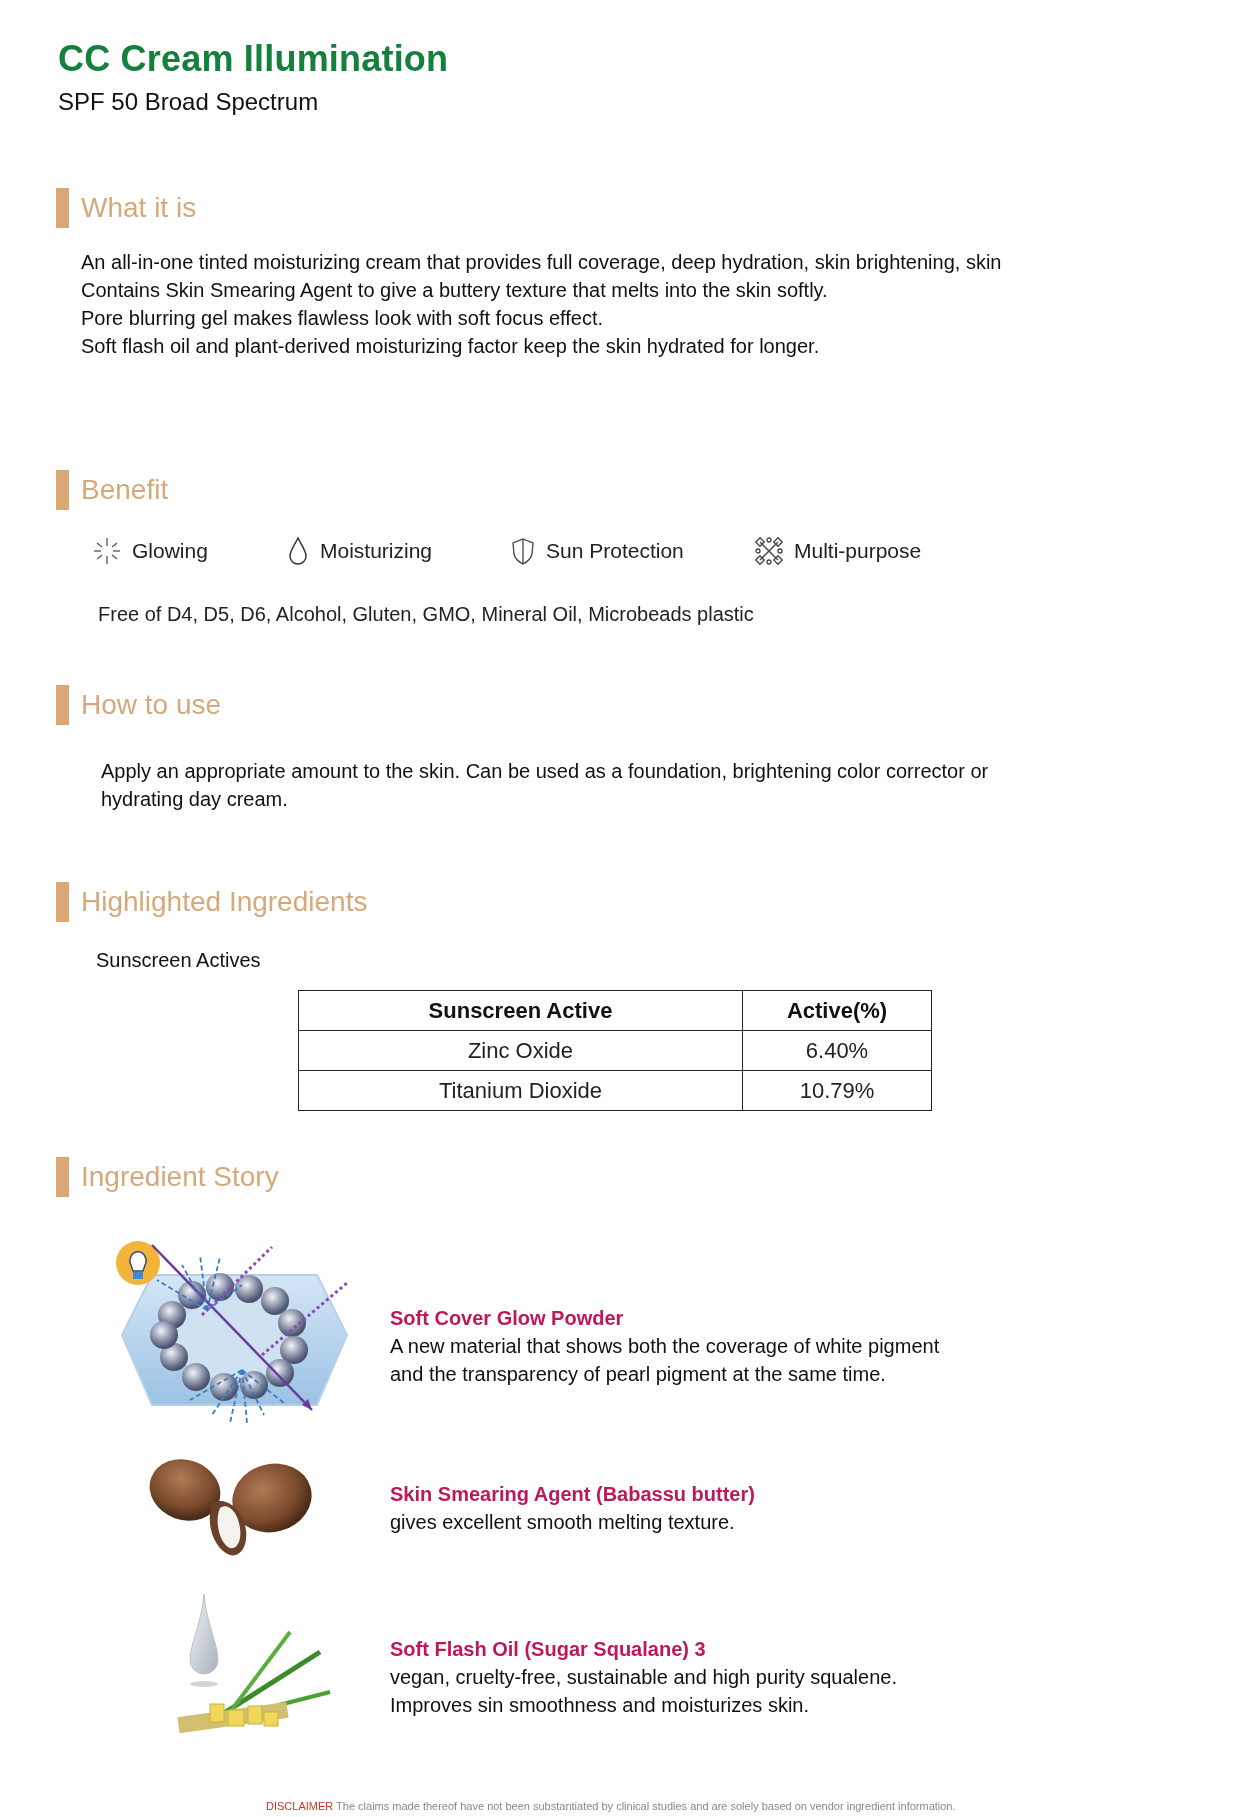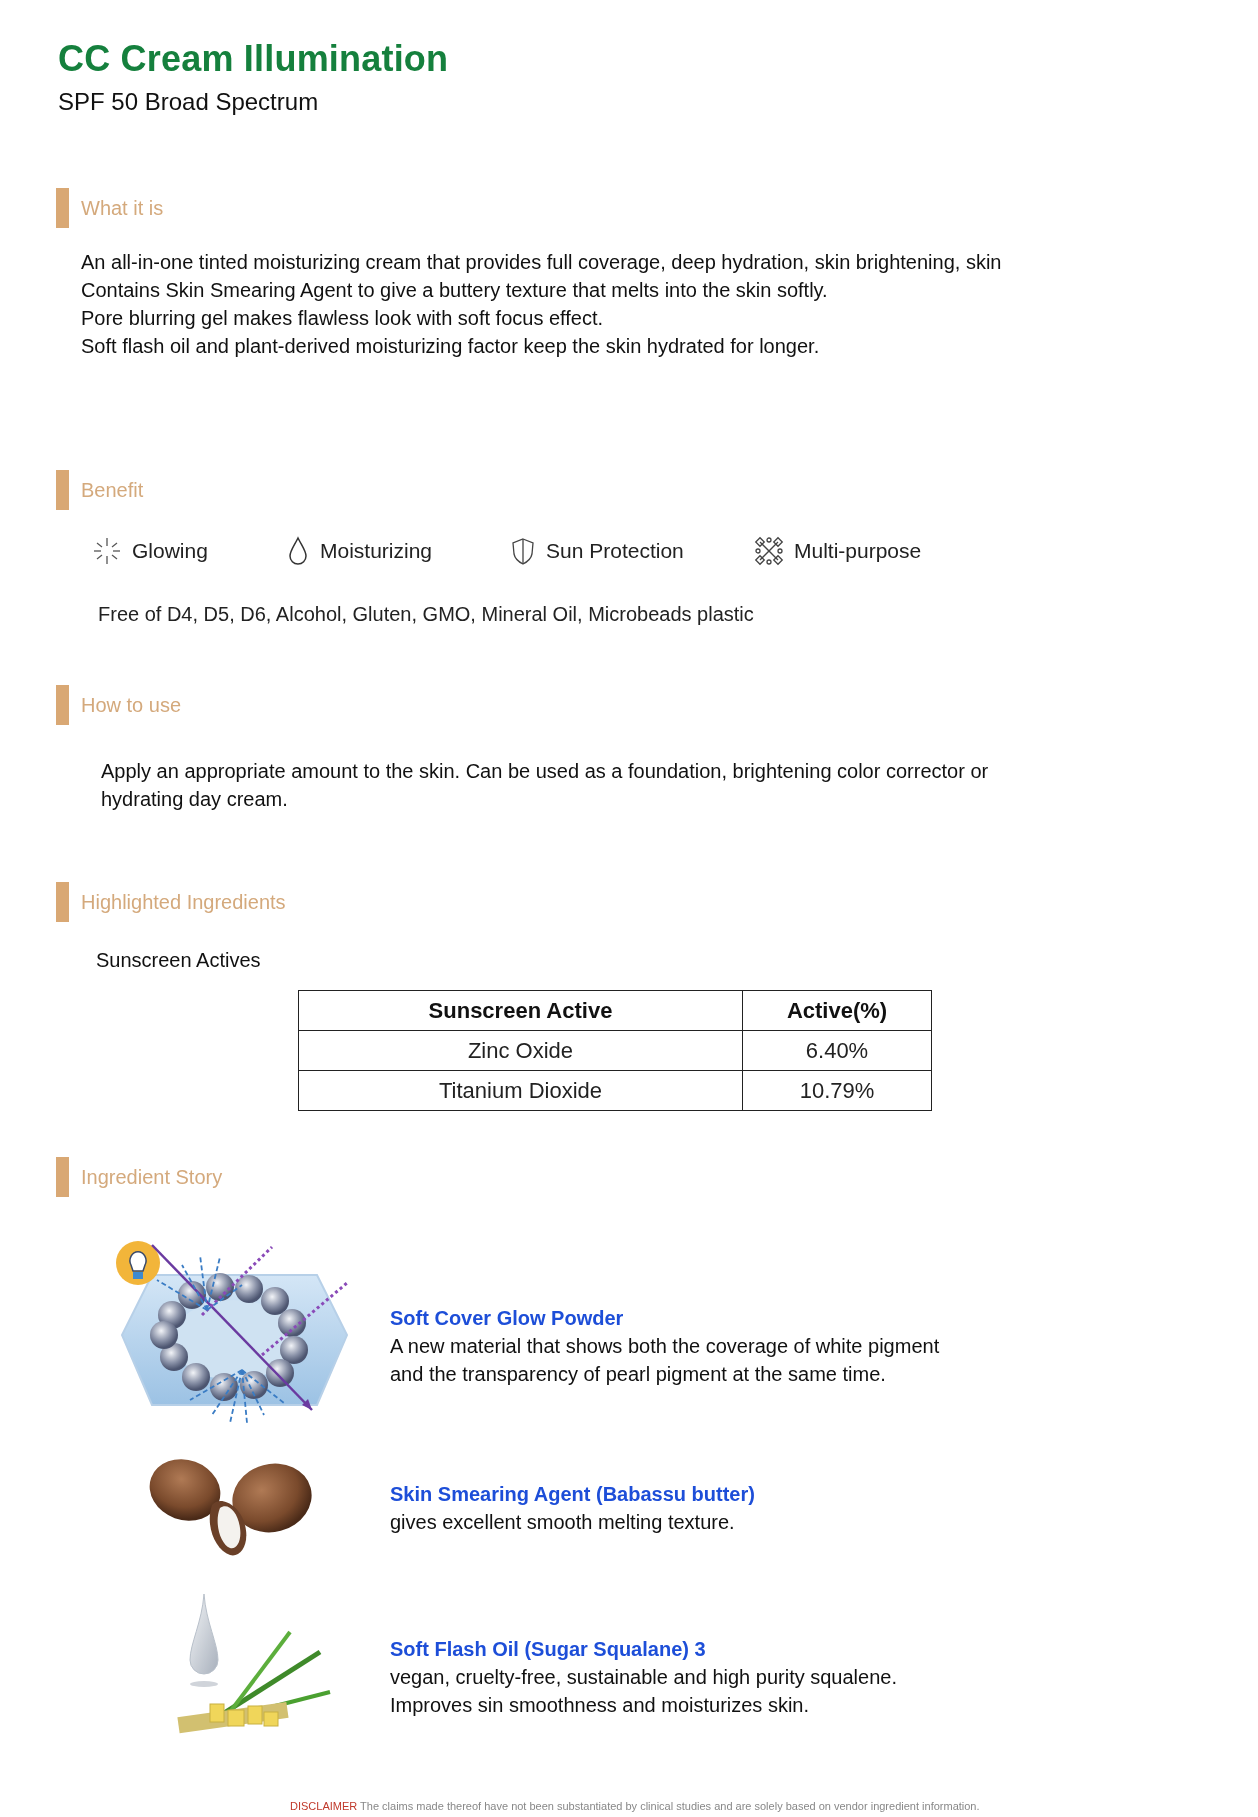--- a/index.html
+++ b/index.html
@@ -3,32 +3,32 @@
 <meta charset="utf-8">
 <style>
   * { margin: 0; padding: 0; box-sizing: border-box; }
   html, body { width: 1258px; height: 1817px; background: #ffffff; overflow: hidden; }
   body { position: relative; font-family: "Liberation Sans", "DejaVu Sans", sans-serif; color: #111; }
   .abs { position: absolute; }
   .title { left: 58px; top: 38px; font-size: 36px; font-weight: bold; color: #15803d; letter-spacing: 0.2px; white-space: nowrap; }
   .subtitle { left: 58px; top: 88px; font-size: 24px; color: #111; white-space: nowrap; }
   .sec-head { left: 56px; height: 40px; display: flex; align-items: center; }
   .sec-bar { width: 13px; height: 40px; background: #d9a874; margin-right: 12px; }
-  .sec-label { font-size: 20px; color: #d4a97c; white-space: nowrap; }
+  .sec-label { font-size: 28px; color: #d4a97c; white-space: nowrap; }
   .body-text { font-size: 20px; line-height: 28px; color: #111; }
   .benefits { left: 92px; top: 536px; display: flex; align-items: center; height: 30px; }
   .benefit { display: flex; align-items: center; font-size: 21px; color: #222; white-space: nowrap; }
   .benefit svg { margin-right: 10px; }
   table.actives { border-collapse: collapse; left: 298px; top: 990px; width: 634px; }
   table.actives td, table.actives th { border: 1.5px solid #222; text-align: center; font-size: 22px; height: 40px; }
   table.actives th { font-weight: bold; color: #111; }
   table.actives td { color: #222; }
-  .ing-title { font-size: 20px; font-weight: bold; color: #1d4ed8; line-height: 28px; }
+  .ing-title { font-size: 20px; font-weight: bold; color: #be185d; line-height: 28px; }
   .ing-desc { font-size: 20px; line-height: 28px; color: #111; }
-  .disclaimer { left: 266px; top: 1800px; font-size: 11px; color: #888; white-space: nowrap; margin-left: 24px; }
+  .disclaimer { left: 266px; top: 1800px; font-size: 11px; color: #888; white-space: nowrap; }
   .disclaimer .tag { color: #c0392b; }
 </style>
 </head>
 <body>
 
 <div class="abs title">CC Cream Illumination</div>
 <div class="abs subtitle">SPF 50 Broad Spectrum</div>
 
 <div class="abs sec-head" style="top:188px;">
   <div class="sec-bar"></div>

